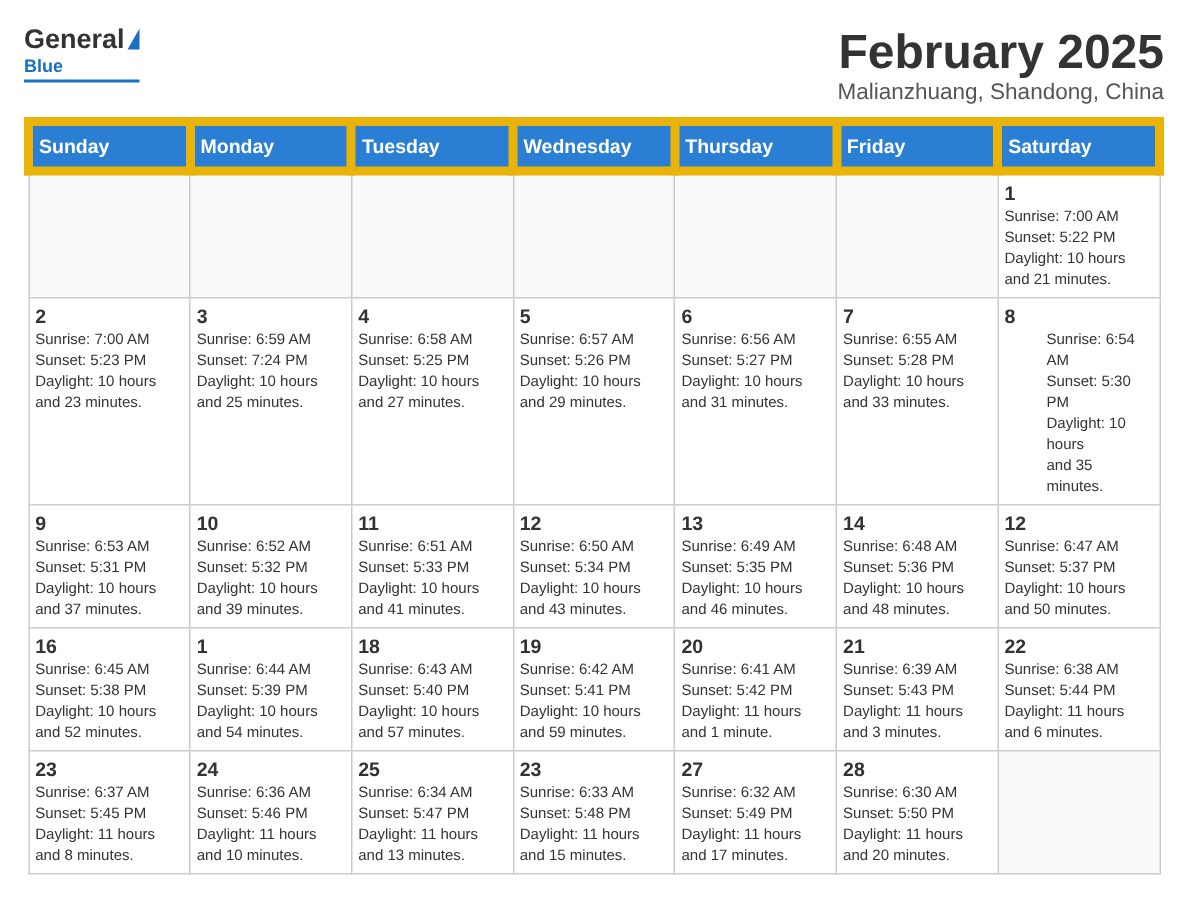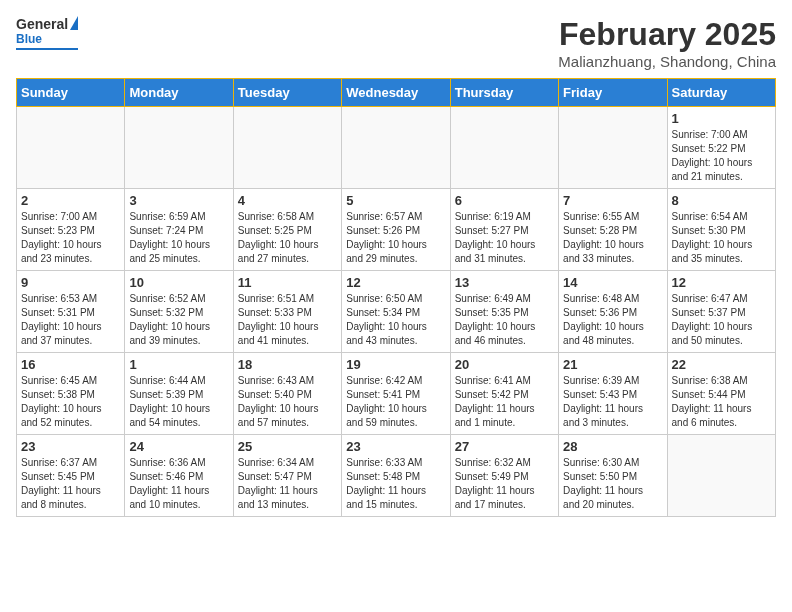--- a/index.html
+++ b/index.html
@@ -19,21 +19,21 @@
     .logo {
       display: flex;
       flex-direction: column;
       align-items: flex-start;
     }
     .logo-text {
       display: flex;
       align-items: center;
     }
     .logo-general {
-      font-size: 14px;
+      font-size: 18px;
       font-weight: bold;
       color: #333;
     }
     .logo-blue {
       font-size: 12px;
       font-weight: bold;
       color: #1a6fc4;
     }
     .logo-triangle {
       width: 0;
@@ -66,21 +66,21 @@
       border-collapse: collapse;
       border: 1px solid #ccc;
     }
     .calendar th {
       background: #2a7fd4;
       color: #fff;
       font-size: 13px;
       font-weight: bold;
       padding: 6px 4px;
       text-align: left;
-      border: 1px solid #eab308;
+      border: 6px solid #eab308;
     }
     .calendar td {
       vertical-align: top;
       padding: 4px;
       border: 1px solid #ccc;
       width: 108px;
       min-height: 80px;
       font-size: 10.5px;
       color: #333;
       background: #fff;
@@ -172,35 +172,35 @@
         </td>
         <td>
           <span class="day-number">5</span>
           <div class="day-info" style="white-space: pre-line;">Sunrise: 6:57 AM
 Sunset: 5:26 PM
 Daylight: 10 hours
 and 29 minutes.</div>
         </td>
         <td>
           <span class="day-number">6</span>
-          <div class="day-info" style="white-space: pre-line;">Sunrise: 6:19 AM
+          <div class="day-info" style="white-space: pre-line;">Sunrise: 6:56 AM
 Sunset: 5:27 PM
 Daylight: 10 hours
 and 31 minutes.</div>
         </td>
         <td>
           <span class="day-number">7</span>
           <div class="day-info" style="white-space: pre-line;">Sunrise: 6:55 AM
 Sunset: 5:28 PM
 Daylight: 10 hours
 and 33 minutes.</div>
         </td>
         <td>
           <span class="day-number">8</span>
-          <div class="day-info" style="white-space: pre-line;">Sunrise: 6:54 AM
+          <div class="day-info" style="white-space: pre-line; margin-left: 28px;">Sunrise: 6:54 AM
 Sunset: 5:30 PM
 Daylight: 10 hours
 and 35 minutes.</div>
         </td>
       </tr>
       <tr>
         <td>
           <span class="day-number">9</span>
           <div class="day-info" style="white-space: pre-line;">Sunrise: 6:53 AM
 Sunset: 5:31 PM

